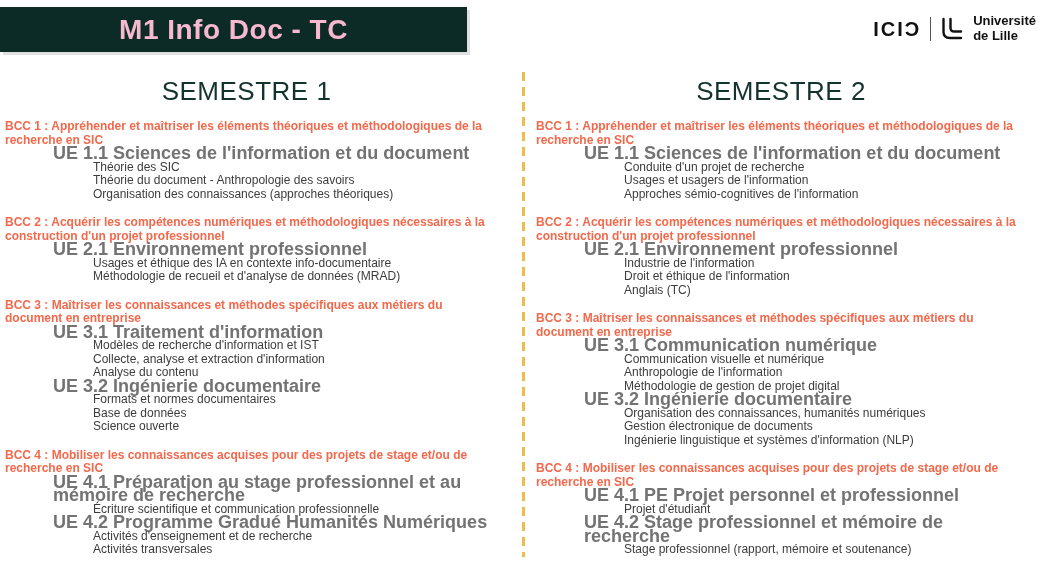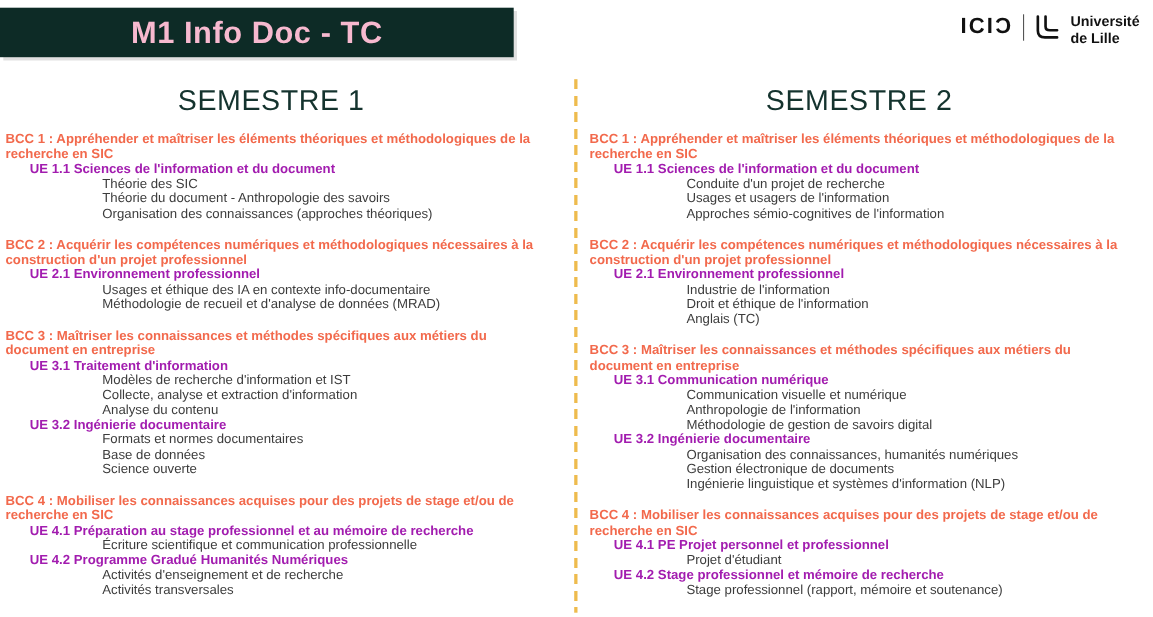--- a/index.html
+++ b/index.html
@@ -15,21 +15,21 @@
     position:absolute;left:0;top:7px;width:467px;height:45px;
     background:#0d2b26;display:flex;align-items:center;justify-content:center;
     box-shadow:3px 3px 0 rgba(0,0,0,0.12);
     text-align:right;
   }
   .banner .title{
     color:#f7b9cf;font-size:28px;font-weight:800;letter-spacing:.5px;
   }
   .logos{
     position:absolute;top:13px;right:12px;height:32px;
-    display:flex;gap:9px;color:#111;
+    display:flex;align-items:center;gap:9px;color:#111;
   }
   .icid{font-size:20px;font-weight:900;letter-spacing:2px;}
   .logo-sep{width:1px;height:24px;background:#555;}
   .ul-mark{display:block;}
   .ul-text{font-size:13px;line-height:1.15;font-weight:700;color:#111;}
 
   
   .columns{position:absolute;left:0;top:64px;width:1048px;bottom:0;display:flex;}
   .divider{
     position:absolute;left:522px;top:8px;bottom:4px;width:3px;
@@ -41,22 +41,22 @@
   .sem-title{
     margin:12px 0 13px 0;text-align:center;
     font-size:26px;font-weight:400;color:#14332e;letter-spacing:.5px;
   }
   .bcc{margin:0 0 15px 0;}
   .bcc-heading{
     margin:0;color:#f2694c;font-weight:700;
     font-size:12px;line-height:13.5px;
   }
   .ue-label{
-    margin-left:22px;color:#a21caf;font-weight:700;
-    font-size:12px;line-height:13.5px;
+    margin-left:48px;color:#737373;font-weight:700;
+    font-size:18px;line-height:13.5px;
   }
   .course{
     margin-left:88px;color:#3c3c3c;
     font-size:12px;line-height:13.5px;
   }
 </style>
 </head>
 <body>
 
 <div class="page">
@@ -129,21 +129,21 @@
           <div class="ue-label">UE 2.1 Environnement professionnel</div>
           <div class="course">Industrie de l'information</div>
           <div class="course">Droit et éthique de l'information</div>
           <div class="course">Anglais (TC)</div>
         </div>
         <div class="bcc">
           <p class="bcc-heading">BCC 3 : Maîtriser les connaissances et méthodes spécifiques aux métiers du document en entreprise</p>
           <div class="ue-label">UE 3.1 Communication numérique</div>
           <div class="course">Communication visuelle et numérique</div>
           <div class="course">Anthropologie de l'information</div>
-          <div class="course">Méthodologie de gestion de savoirs digital</div>
+          <div class="course">Méthodologie de gestion de projet digital</div>
           <div class="ue-label">UE 3.2 Ingénierie documentaire</div>
           <div class="course">Organisation des connaissances, humanités numériques</div>
           <div class="course">Gestion électronique de documents</div>
           <div class="course">Ingénierie linguistique et systèmes d'information (NLP)</div>
         </div>
         <div class="bcc">
           <p class="bcc-heading">BCC 4 : Mobiliser les connaissances acquises pour des projets de stage et/ou de recherche en SIC</p>
           <div class="ue-label">UE 4.1 PE Projet personnel et professionnel</div>
           <div class="course">Projet d'étudiant</div>
           <div class="ue-label">UE 4.2 Stage professionnel et mémoire de recherche</div>

